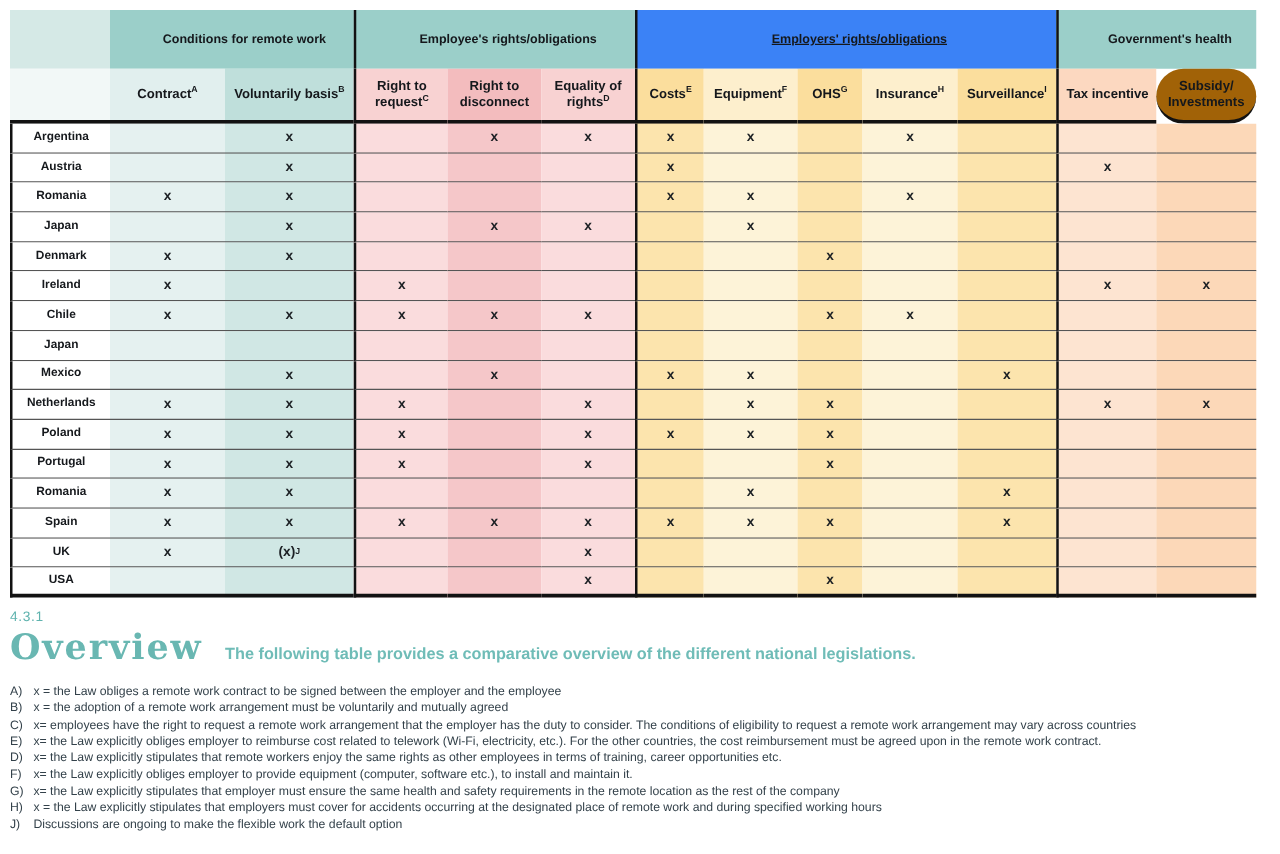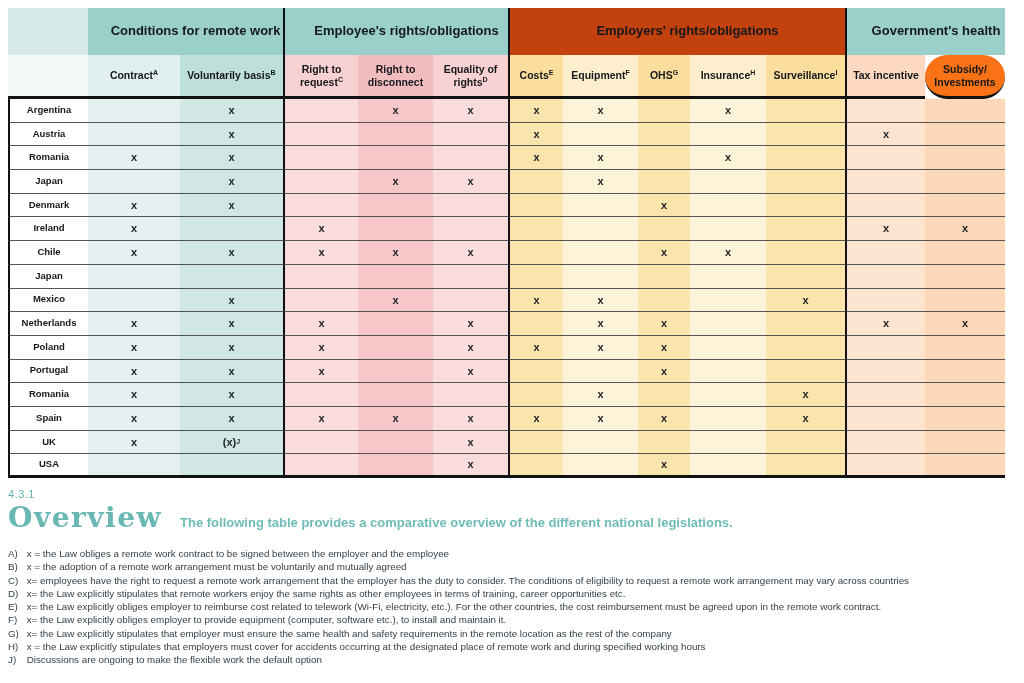--- a/index.html
+++ b/index.html
@@ -13,21 +13,21 @@
   .legtable{
     position:absolute;left:8px;top:8px;width:997px;
     display:grid;
     grid-template-columns:80px 92px 103px 75px 75px 75px 55px 75px 52px 76px 79px 80px 80px;
     grid-template-rows:47px 44px repeat(16,23.7px);
   }
   .c{
     box-sizing:border-box;display:flex;align-items:center;justify-content:center;
     text-align:center;line-height:1.15;overflow:hidden;
   }
-  .ghead{font-weight:bold;font-size:13px;color:#15181c;padding-left:20px;}
+  .ghead{font-weight:bold;font-size:10px;color:#15181c;padding-left:20px;}
   .shead{font-weight:bold;font-size:10.5px;color:#15181c;padding:2px 3px;border-bottom:3px solid #121212;}
   .corner1{}
   .corner2{border-bottom:3px solid #121212;}
   .country{font-weight:bold;font-size:9.5px;color:#15181c;background:#ffffff;border-left:2px solid #121212;}
   .bodycell{font-weight:bold;font-size:11px;color:#1c2024;}
   .rowsep{border-bottom:1px solid #555555;}
   .rowlast{border-bottom:3px solid #121212;}
   .gstart{border-left:2px solid #121212;}
   sup{font-size:7px;line-height:0;vertical-align:super;}
   
@@ -42,21 +42,21 @@
   .fn .key{display:inline-block;min-width:16px;}
 </style>
 </head>
 <body>
 
 <div class="page">
   <div class="legtable" id="legtable">
       <div class="c corner1" style="background: rgb(213, 233, 230);"></div>
       <div class="c ghead" style="background: rgb(155, 207, 201); grid-column: span 2;">Conditions for remote work</div>
       <div class="c ghead gstart" style="background: rgb(155, 207, 201); grid-column: span 3;">Employee's rights/obligations</div>
-      <div class="c ghead gstart" style="background: #c2410c; grid-column: span 5;">Employers' rights/obligations</div>
+      <div class="c ghead gstart" style="background: #3b82f6; grid-column: span 5; text-decoration: underline;">Employers' rights/obligations</div>
       <div class="c ghead gstart" style="background: rgb(155, 207, 201); grid-column: span 2;">Government's health</div>
       <div class="c corner2" style="background: rgb(242, 248, 247);"></div>
       <div class="c shead" style="background: rgb(225, 239, 238);">
         <span>Contract<sup>A</sup></span>
       </div>
       <div class="c shead" style="background: rgb(191, 223, 219);">
         <span>Voluntarily basis<sup>B</sup></span>
       </div>
       <div class="c shead gstart" style="background: rgb(248, 210, 210);">
         <span>Right to request<sup>C</sup></span>
@@ -78,21 +78,21 @@
       </div>
       <div class="c shead" style="background: rgb(253, 239, 205);">
         <span>Insurance<sup>H</sup></span>
       </div>
       <div class="c shead" style="background: rgb(251, 222, 157);">
         <span>Surveillance<sup>I</sup></span>
       </div>
       <div class="c shead gstart" style="background: rgb(252, 216, 192);">
         <span>Tax incentive</span>
       </div>
-      <div class="c shead" style="background: #f97316; border-radius: 22px;">
+      <div class="c shead" style="background: #a16207; border-radius: 22px;">
         <span>Subsidy/<wbr>Investments</span>
       </div>
       <div class="c country rowsep">Argentina</div>
       <div class="c bodycell rowsep" style="background: rgb(229, 241, 240);"></div>
       <div class="c bodycell rowsep" style="background: rgb(208, 231, 228);">x</div>
       <div class="c bodycell rowsep gstart" style="background: rgb(250, 220, 221);"></div>
       <div class="c bodycell rowsep" style="background: rgb(245, 199, 201);">x</div>
       <div class="c bodycell rowsep" style="background: rgb(250, 220, 221);">x</div>
       <div class="c bodycell rowsep gstart" style="background: rgb(252, 228, 173);">x</div>
       <div class="c bodycell rowsep" style="background: rgb(253, 243, 216);">x</div>
@@ -303,20 +303,20 @@
     <div class="sec-row">
       <span class="sec-title">Overview</span>
       <span class="sec-sub">The following table provides a comparative overview of the different national legislations.</span>
     </div>
   </div>
 
   <div class="footnotes" id="footnotes">
       <div class="fn"><span class="key">A)</span> x = the Law obliges a remote work contract to be signed between the employer and the employee</div>
       <div class="fn"><span class="key">B)</span> x = the adoption of a remote work arrangement must be voluntarily and mutually agreed</div>
       <div class="fn"><span class="key">C)</span> x= employees have the right to request a remote work arrangement that the employer has the duty to consider. The conditions of eligibility to request a remote work arrangement may vary across countries</div>
+      <div class="fn"><span class="key">E)</span> x= the Law explicitly obliges employer to reimburse cost related to telework (Wi-Fi, electricity, etc.). For the other countries, the cost reimbursement must be agreed upon in the remote work contract.</div>
       <div class="fn"><span class="key">D)</span> x= the Law explicitly stipulates that remote workers enjoy the same rights as other employees in terms of training, career opportunities etc.</div>
-      <div class="fn"><span class="key">E)</span> x= the Law explicitly obliges employer to reimburse cost related to telework (Wi-Fi, electricity, etc.). For the other countries, the cost reimbursement must be agreed upon in the remote work contract.</div>
       <div class="fn"><span class="key">F)</span> x= the Law explicitly obliges employer to provide equipment (computer, software etc.), to install and maintain it.</div>
       <div class="fn"><span class="key">G)</span> x= the Law explicitly stipulates that employer must ensure the same health and safety requirements in the remote location as the rest of the company</div>
       <div class="fn"><span class="key">H)</span> x = the Law explicitly stipulates that employers must cover for accidents occurring at the designated place of remote work and during specified working hours</div>
       <div class="fn"><span class="key">J)</span> Discussions are ongoing to make the flexible work the default option</div>
     </div>
 </div>
 
 </body></html>

